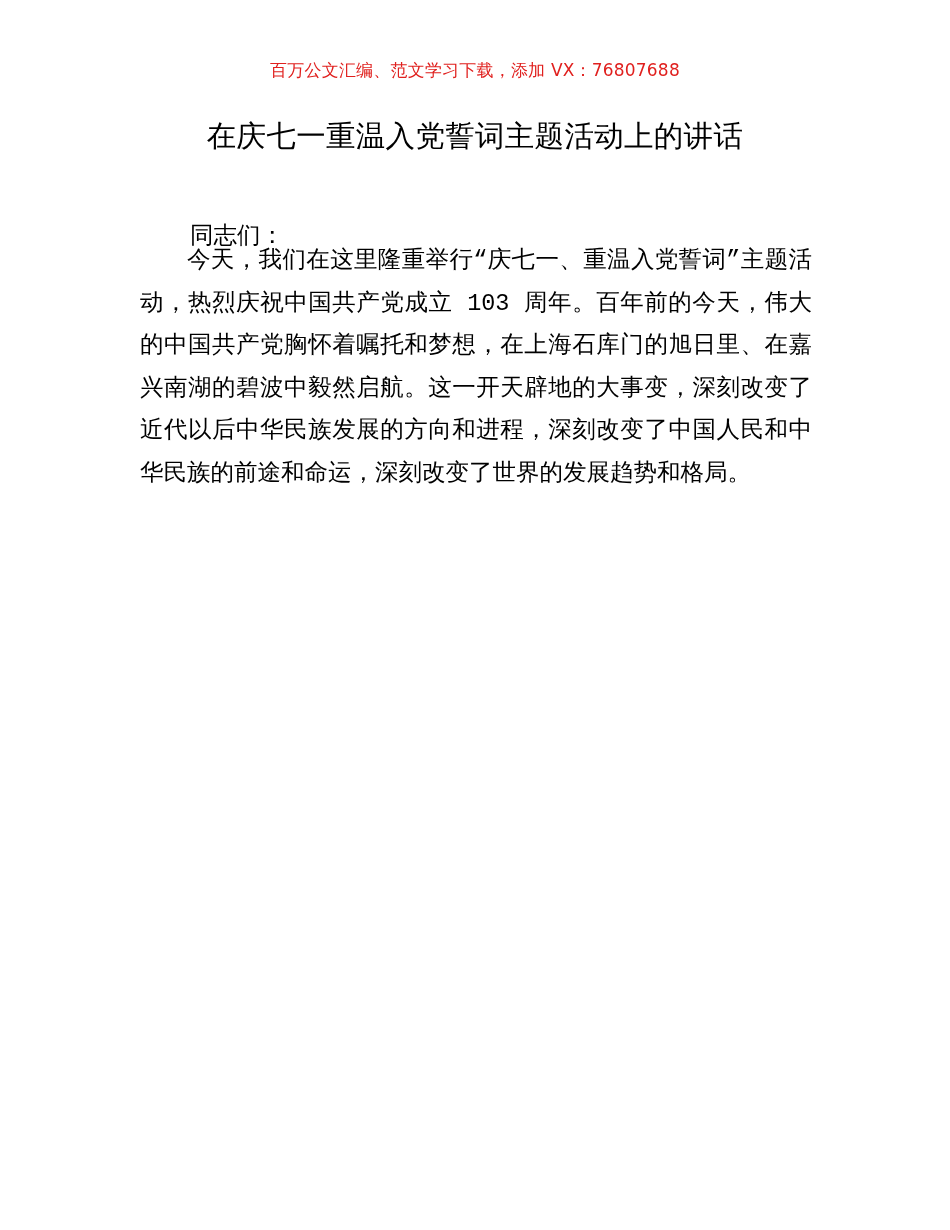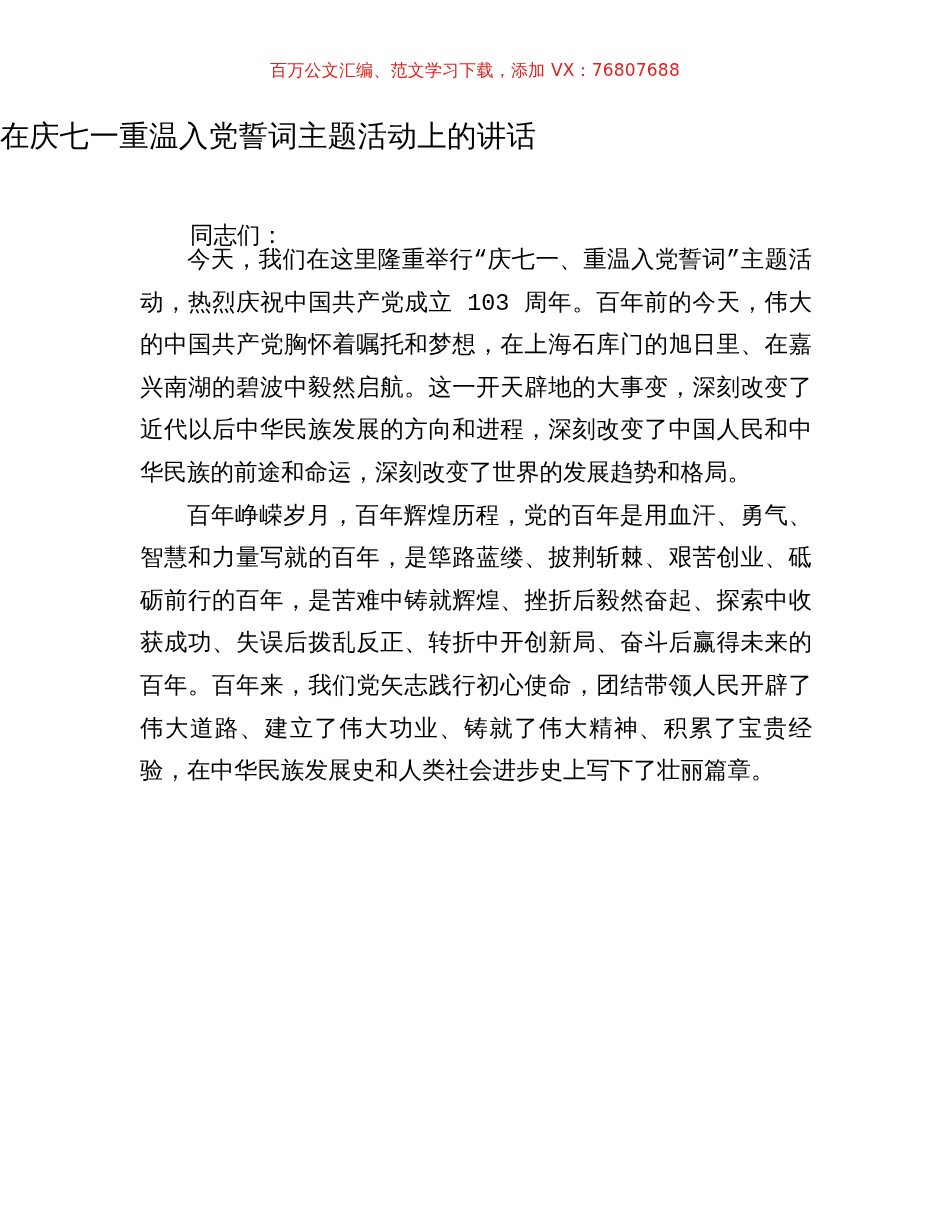--- a/index.html
+++ b/index.html
@@ -31,20 +31,21 @@
       font-size: 17px;
       line-height: 26px;
       color: #e0201e;
       letter-spacing: 0.2px;
     }
     .doc-title {
       position: absolute;
       top: 115px;
       left: 0;
       width: 950px;
+      text-align: center;
       font-size: 29.5px;
       line-height: 42px;
       color: #000;
       letter-spacing: 0.3px;
     }
     .salutation {
       position: absolute;
       top: 174px;
       left: 190px;
       font-size: 23.5px;
@@ -78,15 +79,14 @@
 
 <div class="page">
   <div class="watermark-header">百万公文汇编、范文学习下载，添加 VX：76807688</div>
 
   <div class="doc-title">在庆七一重温入党誓词主题活动上的讲话</div>
 
   <div class="salutation">同志们：</div>
 
   <div class="body">
     <p class="para">今天，我们在这里隆重举行“庆七一、重温入党誓词”主题活动，热烈庆祝中国共产党成立 103 周年。百年前的今天，伟大的中国共产党胸怀着嘱托和梦想，在上海石库门的旭日里、在嘉兴南湖的碧波中毅然启航。这一开天辟地的大事变，深刻改变了近代以后中华民族发展的方向和进程，深刻改变了中国人民和中华民族的前途和命运，深刻改变了世界的发展趋势和格局。</p>
-    <p class="para">百年峥嵘岁月，百年辉煌历程，党的百年是用血汗、勇气、智慧和力量写就的百年，是筚路蓝缕、披荆斩棘、艰苦创业、砥砺前行的百年，是苦难中铸就辉煌、挫折后毅然奋起、探索中收获成功、失误后拨乱反正、转折中开创新局、奋斗后赢得未来的百年。百年来，我们党矢志践行初心使命，团结带领人民开辟了伟大道路、建立了伟大功业、铸就了伟大精神、积累了宝贵经验，在中华民族发展史和人类社会进步史上写下了壮丽篇章。</p>
   </div>
 </div>
 
 </body></html>

